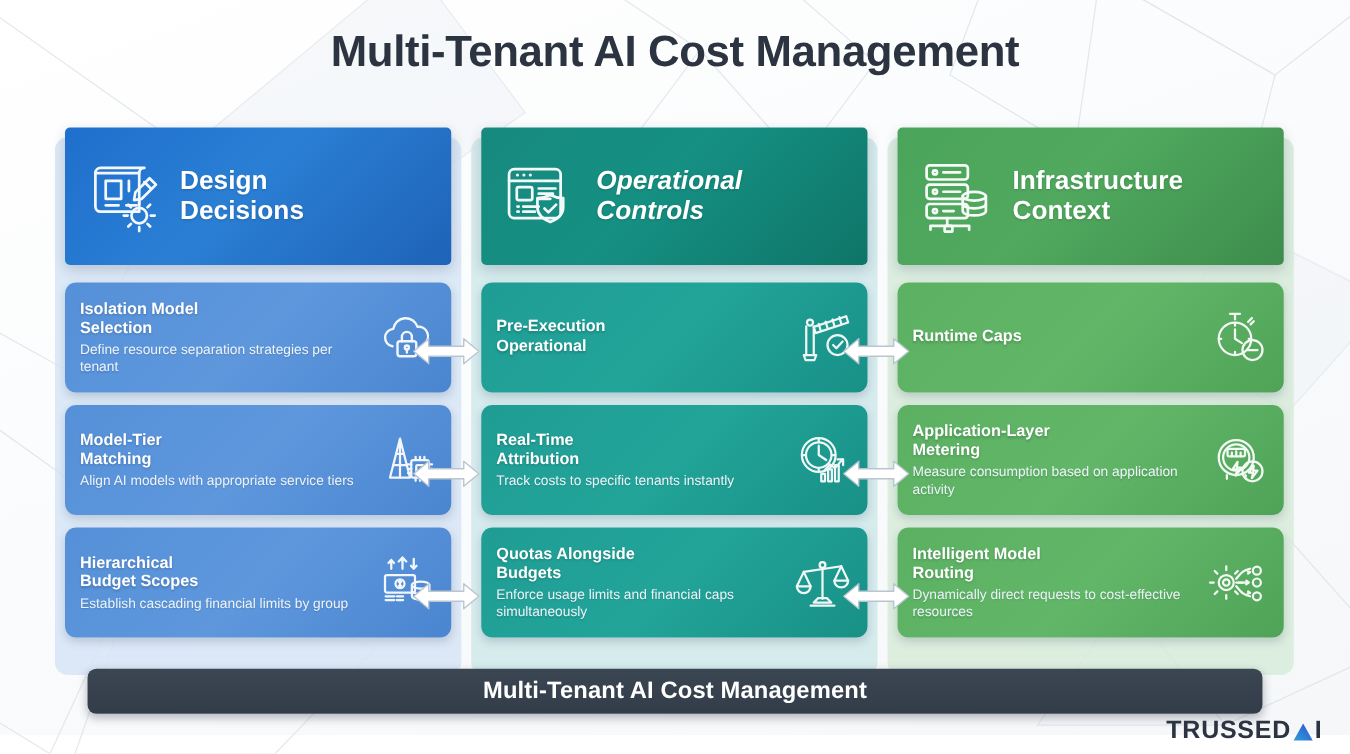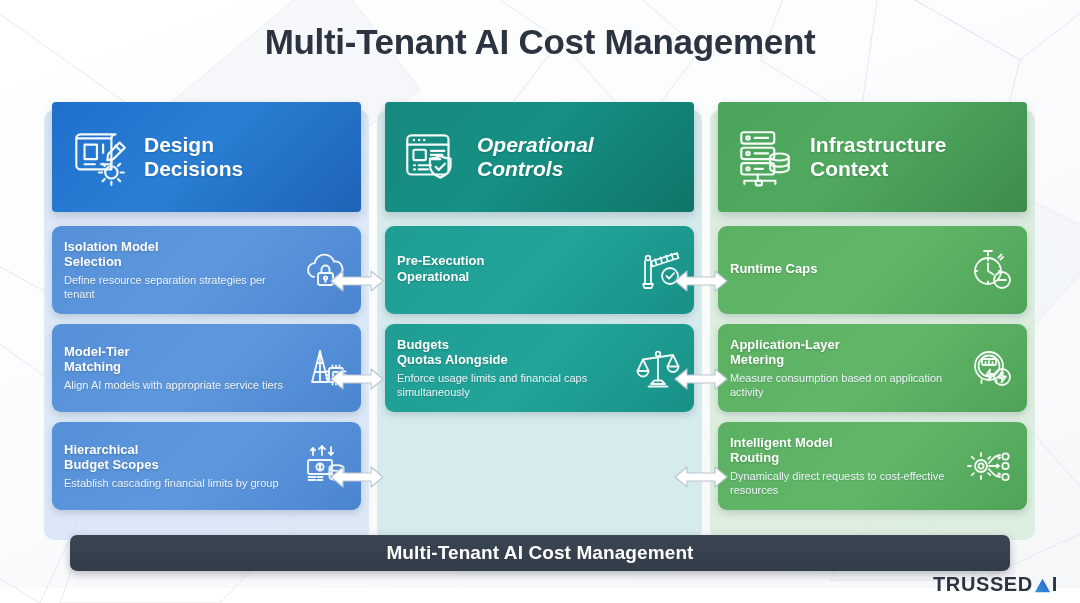--- a/index.html
+++ b/index.html
@@ -265,26 +265,44 @@
             <path d="M11 15v23M17 15v23"></path>
             <path d="M9 38h10l-1.4 4H10.4z"></path>
             <circle cx="14" cy="12" r="2.4"></circle>
             <path d="M17 15.5 43 7l1.5 5L18.5 20.5z"></path>
             <path d="M22.5 18.2 21 13.2M28 16.4 26.5 11.4M33.5 14.6 32 9.6M39 12.8 37.5 7.8"></path>
             <circle cx="36" cy="30" r="8"></circle>
             <path d="M32.5 30l2.6 2.6 5-5.4"></path>
           </svg>
         </div>
 
-
-        <div class="card">
-          <div class="card-text">
-            <div class="card-title">
+        <div class="card">
+          <div class="card-text">
+            <div class="card-title">
+              <div>Real-Time</div>
+              <div>Attribution</div>
+            </div>
+            <div class="card-desc">Track costs to specific tenants instantly</div>
+          </div>
+          <svg class="card-icon" viewBox="0 0 48 48" fill="none" stroke="#ffffff" stroke-width="1.8" stroke-linecap="round" stroke-linejoin="round">
+            <circle cx="21" cy="20" r="13.5"></circle>
+            <circle cx="21" cy="20" r="10.2"></circle>
+            <path d="M21 12.5V20l6 4"></path>
+            <path d="M21 7.5v2M21 30.5v2M33.5 20h-2M10.5 20h-2"></path>
+            <path d="M26 41h-3v-6h3zM31.5 41h-3v-9.5h3zM37 41h-3v-13h3z"></path>
+            <path d="M25 33l5-5.5 4 3 6-7"></path>
+            <path d="M36 23.5h4.5V28"></path>
+          </svg>
+        </div>
+
+        <div class="card">
+          <div class="card-text">
+            <div class="card-title">
+              <div>Quotas Alongside</div>
               <div>Budgets</div>
-              <div>Quotas Alongside</div>
             </div>
             <div class="card-desc">Enforce usage limits and financial caps simultaneously</div>
           </div>
           <svg class="card-icon" viewBox="0 0 48 48" fill="none" stroke="#ffffff" stroke-width="1.8" stroke-linecap="round" stroke-linejoin="round">
             <circle cx="24" cy="10" r="2.3"></circle>
             <path d="M24 12.5V37"></path>
             <path d="M9 15.5 39 11"></path>
             <path d="M9 15.5 3.5 27h11z"></path>
             <path d="M39 11 33.5 22.5h11z"></path>
             <path d="M3.5 27a5.5 5.5 0 0 0 11 0"></path>

